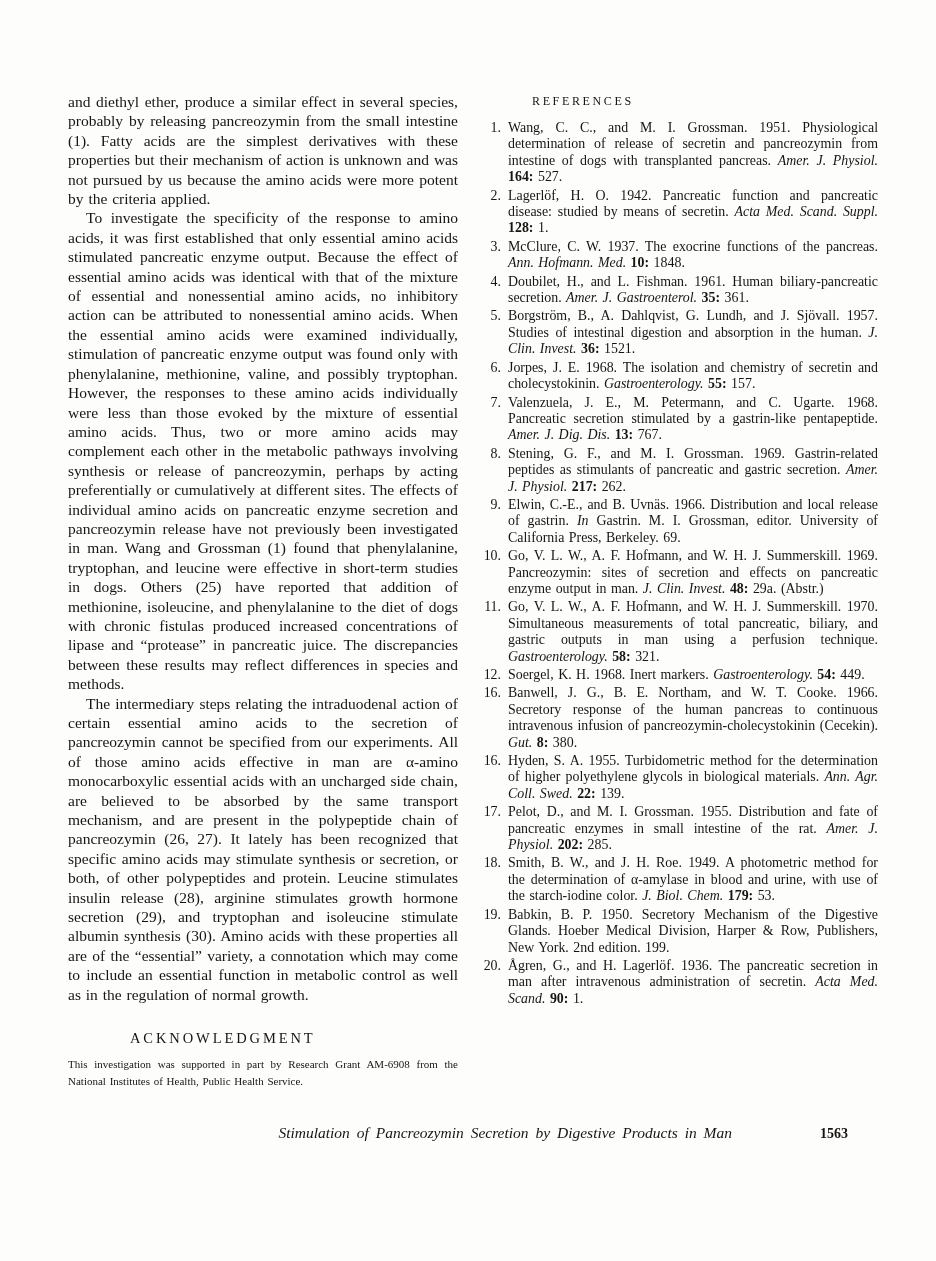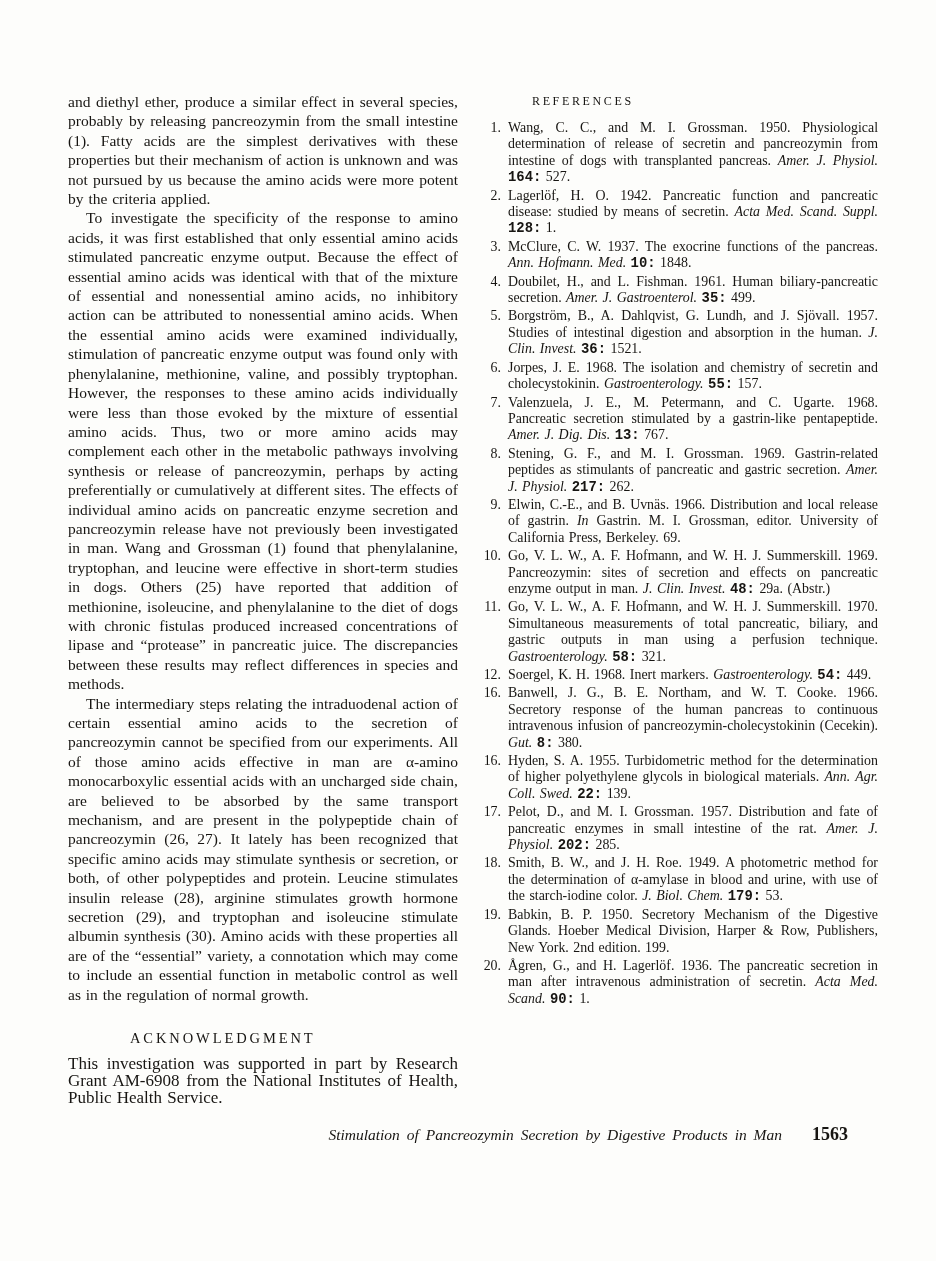--- a/index.html
+++ b/index.html
@@ -36,21 +36,21 @@
   .para.indent { text-indent: 18px; }
 
   .ack-heading {
     font-size: 14.5px;
     letter-spacing: 0.2em;
     font-weight: 500;
     margin: 26px 0 9px 62px;
     white-space: nowrap;
   }
   .ack-text {
-    font-size: 17px;
+    font-size: 11px;
     line-height: 16.8px;
     text-align: justify;
     word-spacing: 1px;
   }
 
   .refs-heading {
     font-size: 12px;
     letter-spacing: 0.22em;
     font-weight: 500;
     margin: 2px 0 11px 54px;
@@ -65,42 +65,43 @@
   .ref-num {
     flex: 0 0 23px;
     text-align: right;
     margin-right: 7px;
   }
   .ref-text {
     flex: 1;
     text-align: justify;
     word-spacing: 1px;
   }
-  .ref-text b { font-weight: 700; font-family: Liberation Mono, monospace; }
+  .ref-text b { font-weight: 700; }
   .ref-text i { font-style: italic; }
 
   .footer {
     position: absolute;
     top: 1124px;
     left: 0;
     width: 848px;
     display: flex;
     justify-content: flex-end;
     align-items: baseline;
-    gap: 30px;
+    gap: 44px;
   }
   .footer-title {
     font-style: italic;
     font-weight: 500;
     font-size: 15.5px;
     word-spacing: 3px;
   }
   .footer-page {
     font-weight: 700;
-    font-size: 18px;
+    font-size: 14px;
+    margin-left: 44px;
   }
 </style>
 </head>
 <body>
 
 <div class="page">
 
   <div class="content">
 
     <div class="col-left">
@@ -111,33 +112,33 @@
         </div>
       <div class="ack-heading">ACKNOWLEDGMENT</div>
       <div class="ack-text">This investigation was supported in part by Research Grant AM-6908 from the National Institutes of Health, Public Health Service.</div>
     </div>
 
     <div class="col-right">
       <div class="refs-heading">REFERENCES</div>
       <div>
           <div class="ref-item">
             <span class="ref-num">1.</span>
-            <span class="ref-text"><span>Wang, C. C., and M. I. Grossman. 1950. Physiological determination of release of secretin and pancreozymin from intestine of dogs with transplanted pancreas. </span><i>Amer. J. Physiol.</i><span> </span><b>164:</b><span> 527.</span></span>
+            <span class="ref-text"><span>Wang, C. C., and M. I. Grossman. 1951. Physiological determination of release of secretin and pancreozymin from intestine of dogs with transplanted pancreas. </span><i>Amer. J. Physiol.</i><span> </span><b>164:</b><span> 527.</span></span>
           </div>
           <div class="ref-item">
             <span class="ref-num">2.</span>
             <span class="ref-text"><span>Lagerlöf, H. O. 1942. Pancreatic function and pancreatic disease: studied by means of secretin. </span><i>Acta Med. Scand. Suppl.</i><span> </span><b>128:</b><span> 1.</span></span>
           </div>
           <div class="ref-item">
             <span class="ref-num">3.</span>
             <span class="ref-text"><span>McClure, C. W. 1937. The exocrine functions of the pancreas. </span><i>Ann. Hofmann. Med.</i><span> </span><b>10:</b><span> 1848.</span></span>
           </div>
           <div class="ref-item">
             <span class="ref-num">4.</span>
-            <span class="ref-text"><span>Doubilet, H., and L. Fishman. 1961. Human biliary-pancreatic secretion. </span><i>Amer. J. Gastroenterol.</i><span> </span><b>35:</b><span> 499.</span></span>
+            <span class="ref-text"><span>Doubilet, H., and L. Fishman. 1961. Human biliary-pancreatic secretion. </span><i>Amer. J. Gastroenterol.</i><span> </span><b>35:</b><span> 361.</span></span>
           </div>
           <div class="ref-item">
             <span class="ref-num">5.</span>
             <span class="ref-text"><span>Borgström, B., A. Dahlqvist, G. Lundh, and J. Sjövall. 1957. Studies of intestinal digestion and absorption in the human. </span><i>J. Clin. Invest.</i><span> </span><b>36:</b><span> 1521.</span></span>
           </div>
           <div class="ref-item">
             <span class="ref-num">6.</span>
             <span class="ref-text"><span>Jorpes, J. E. 1968. The isolation and chemistry of secretin and cholecystokinin. </span><i>Gastroenterology.</i><span> </span><b>55:</b><span> 157.</span></span>
           </div>
           <div class="ref-item">
@@ -167,21 +168,21 @@
           <div class="ref-item">
             <span class="ref-num">16.</span>
             <span class="ref-text"><span>Banwell, J. G., B. E. Northam, and W. T. Cooke. 1966. Secretory response of the human pancreas to continuous intravenous infusion of pancreozymin-cholecystokinin (Cecekin). </span><i>Gut.</i><span> </span><b>8:</b><span> 380.</span></span>
           </div>
           <div class="ref-item">
             <span class="ref-num">16.</span>
             <span class="ref-text"><span>Hyden, S. A. 1955. Turbidometric method for the determination of higher polyethylene glycols in biological materials. </span><i>Ann. Agr. Coll. Swed.</i><span> </span><b>22:</b><span> 139.</span></span>
           </div>
           <div class="ref-item">
             <span class="ref-num">17.</span>
-            <span class="ref-text"><span>Pelot, D., and M. I. Grossman. 1957. Distribution and fate of pancreatic enzymes in small intestine of the rat. </span><i>Amer. J. Physiol.</i><span> </span><b>202:</b><span> 285.</span></span>
+            <span class="ref-text"><span>Pelot, D., and M. I. Grossman. 1955. Distribution and fate of pancreatic enzymes in small intestine of the rat. </span><i>Amer. J. Physiol.</i><span> </span><b>202:</b><span> 285.</span></span>
           </div>
           <div class="ref-item">
             <span class="ref-num">18.</span>
             <span class="ref-text"><span>Smith, B. W., and J. H. Roe. 1949. A photometric method for the determination of α-amylase in blood and urine, with use of the starch-iodine color. </span><i>J. Biol. Chem.</i><span> </span><b>179:</b><span> 53.</span></span>
           </div>
           <div class="ref-item">
             <span class="ref-num">19.</span>
             <span class="ref-text"><span>Babkin, B. P. 1950. Secretory Mechanism of the Digestive Glands. Hoeber Medical Division, Harper &amp; Row, Publishers, New York. 2nd edition. 199.</span></span>
           </div>
           <div class="ref-item">

